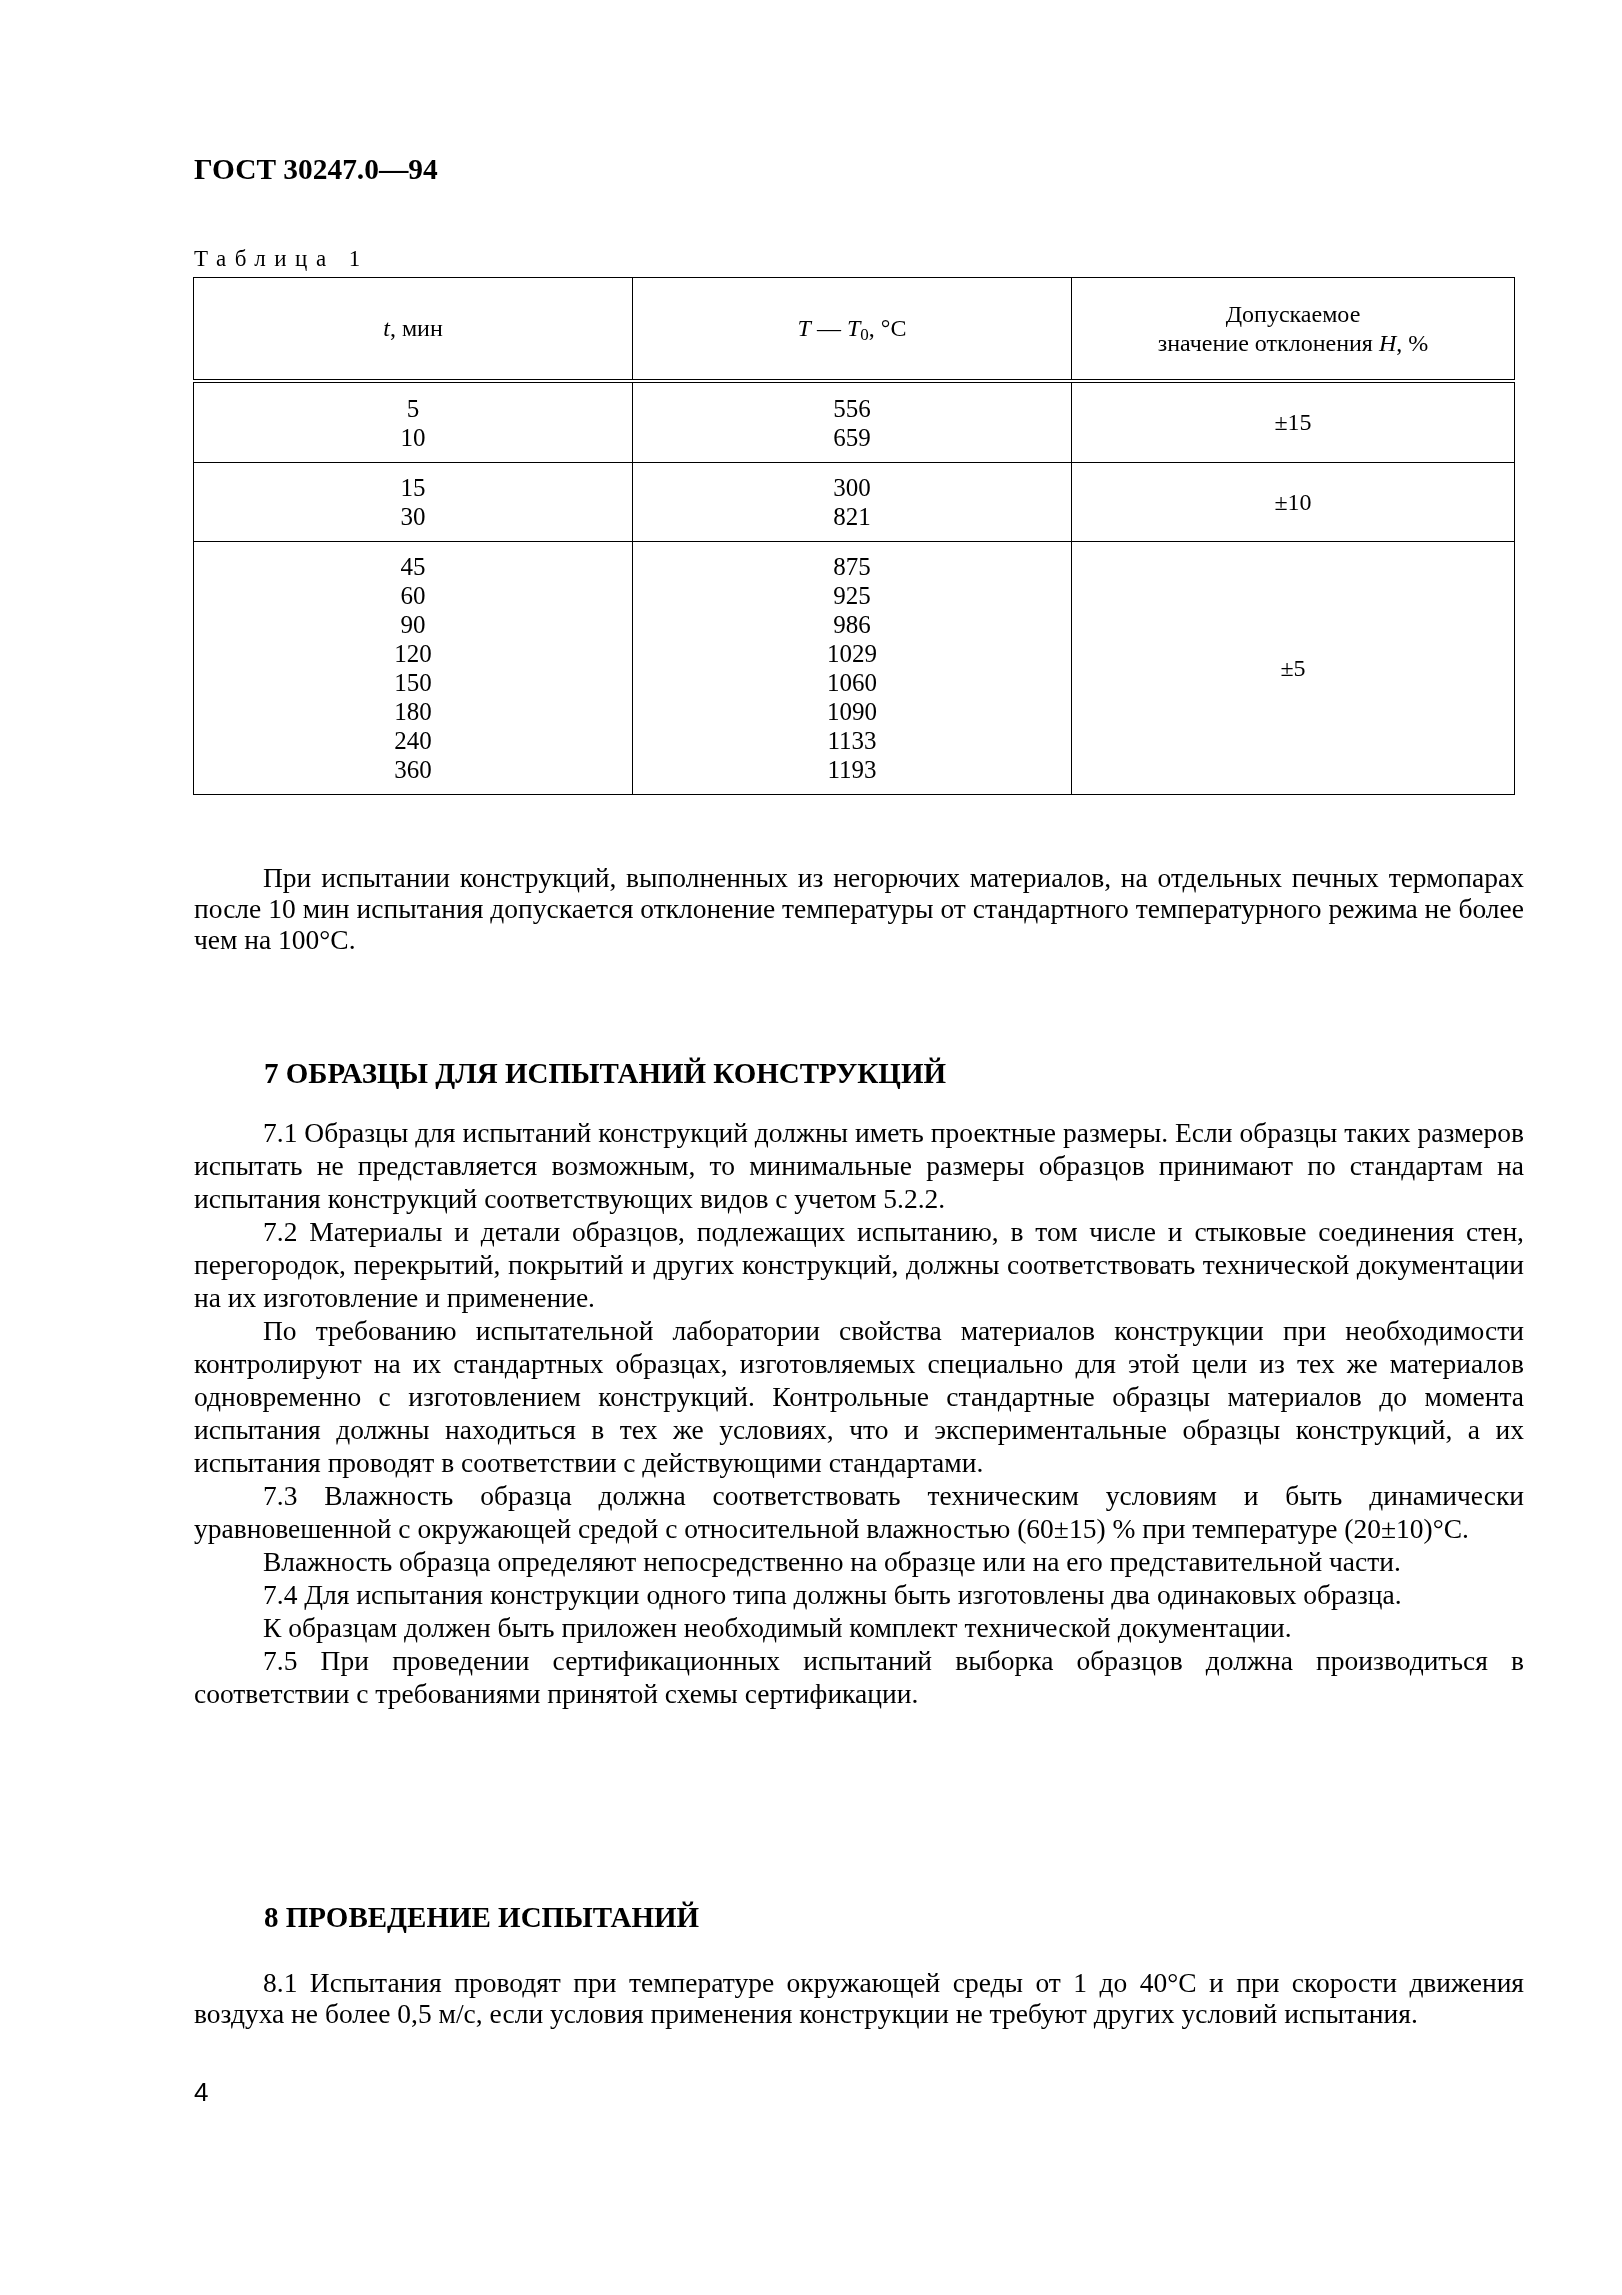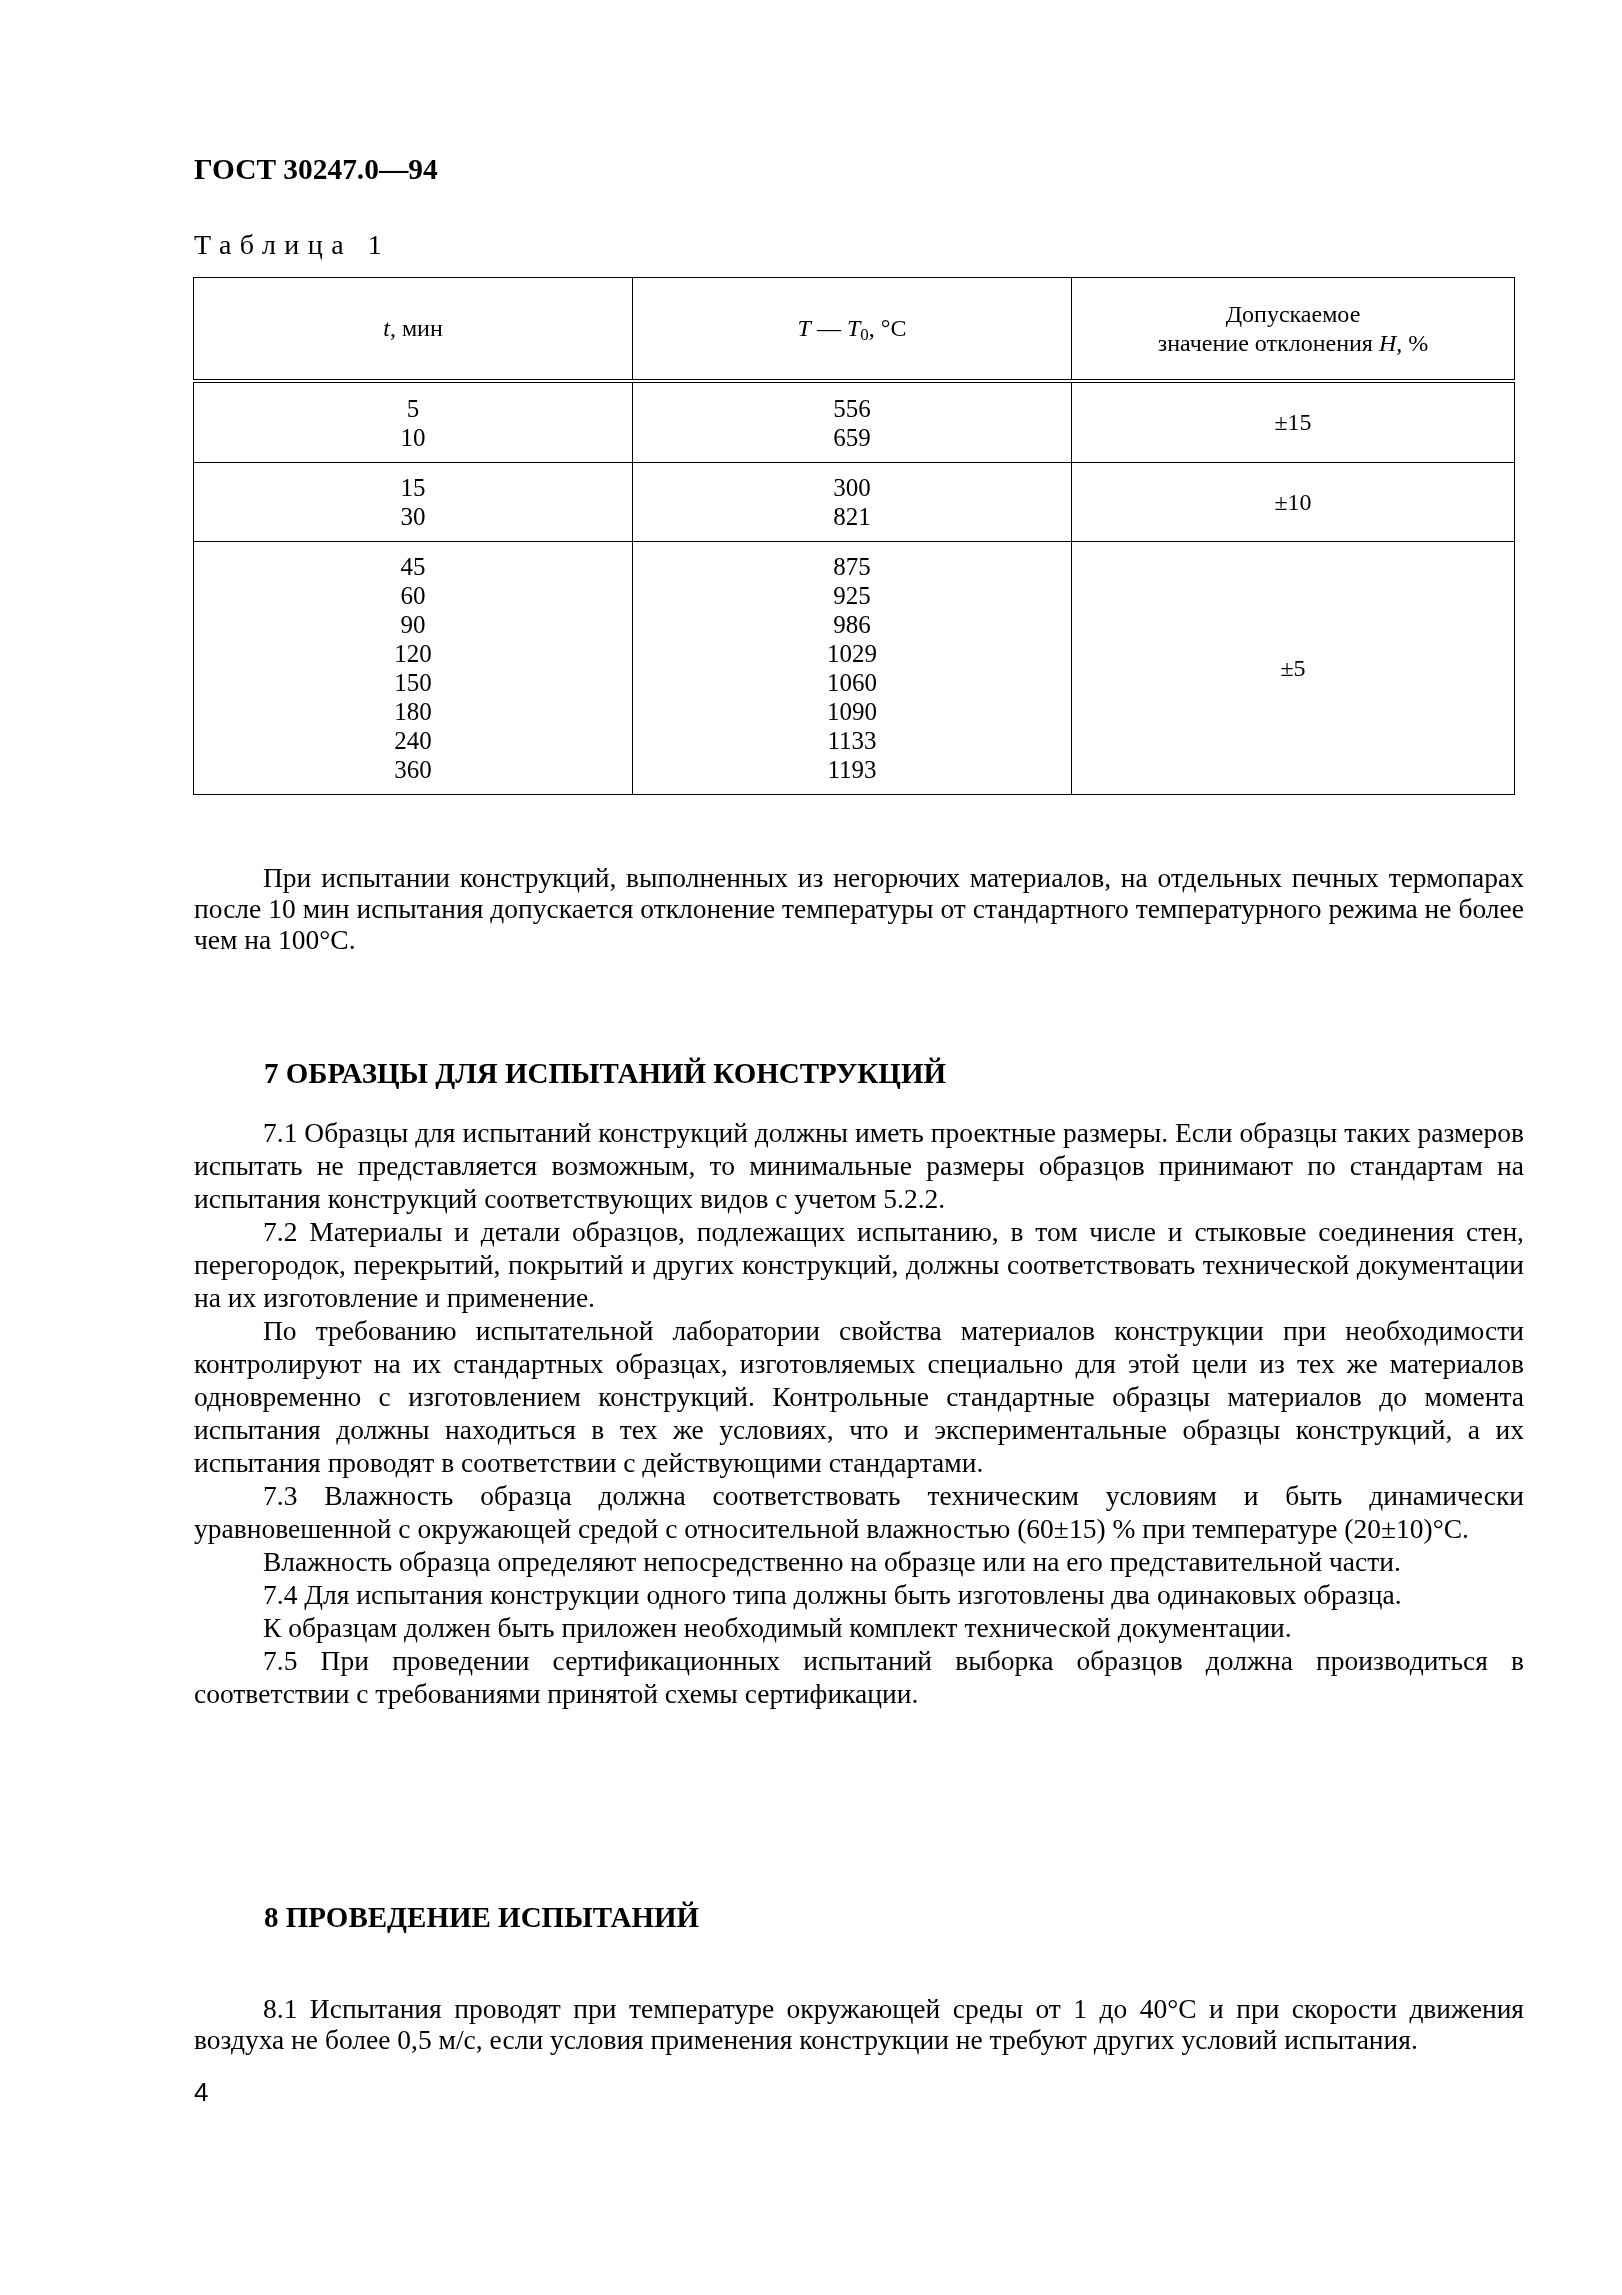--- a/index.html
+++ b/index.html
@@ -1,41 +1,41 @@
 <!DOCTYPE html>
 <html style="font-size:10.5px"><head>
 <meta charset="utf-8">
 <style>
   html, body { margin: 0; padding: 0; background: #ffffff; }
   body { width: 1622px; height: 2295px; position: relative; overflow: hidden;
          font-family: "Liberation Serif", "DejaVu Serif", serif; color: #000; }
   .abs { position: absolute; }
   .doc-title { left: 194px; top: 152px; font-size: 29.4px; font-weight: bold; line-height: 34px; white-space: nowrap; }
-  .table-caption { left: 194px; top: 230px; font-size: 28px; letter-spacing: 8.5px; line-height: 29px; white-space: nowrap; }
+  .table-caption { left: 194px; top: 244px; font-size: 23px; letter-spacing: 8.5px; line-height: 29px; white-space: nowrap; }
 
   .tbl { left: 193px; top: 277px; width: 1318px; border-collapse: collapse; table-layout: fixed;
          font-size: 24px; line-height: 29px; }
   .tbl td, .tbl th { border: 1.3px solid #000; text-align: center; vertical-align: middle; padding: 0; font-weight: normal; }
   .tbl thead th { height: 101px; border-bottom: 4.6px double #000; }
   .tbl .c1 { width: 438px; }
   .tbl .c2 { width: 438px; }
   .tbl .c3 { width: 442px; }
   .tbl tbody tr.r1 td { height: 79px; }
   .tbl tbody tr.r2 td { height: 78px; }
   .tbl tbody tr.r3 td { height: 252px; }
   .vals { display: block; font-size: 25px; line-height: 29px; }
   .vals span { display: block; }
   .it { font-style: italic; }
   sub { font-size: 17px; vertical-align: -3.9px; line-height: 0; }
 
   .block { left: 194px; width: 1330px; font-size: 27.5px; text-align: justify; }
   .block p { margin: 0; text-indent: 69px; }
   .block1 { top: 862px; line-height: 31px; }
   .block7 { top: 1116px; line-height: 33px; }
-  .block8 { top: 1967px; line-height: 31px; margin-top: 26px; }
+  .block8 { top: 1967px; line-height: 31px; }
   .heading { left: 264px; font-size: 29px; font-weight: bold; line-height: 34px; white-space: nowrap; }
   .h7 { top: 1056px; text-align: center; }
   .h8 { top: 1900px; }
   .page-num { left: 194px; top: 2078px; font-family: "Liberation Sans", "DejaVu Sans", sans-serif; font-size: 26px; line-height: 29px; }
 </style>
 </head>
 <body>
 
 <div class="abs doc-title">ГОСТ 30247.0—94</div>
 <div class="abs table-caption">Таблица 1</div>

